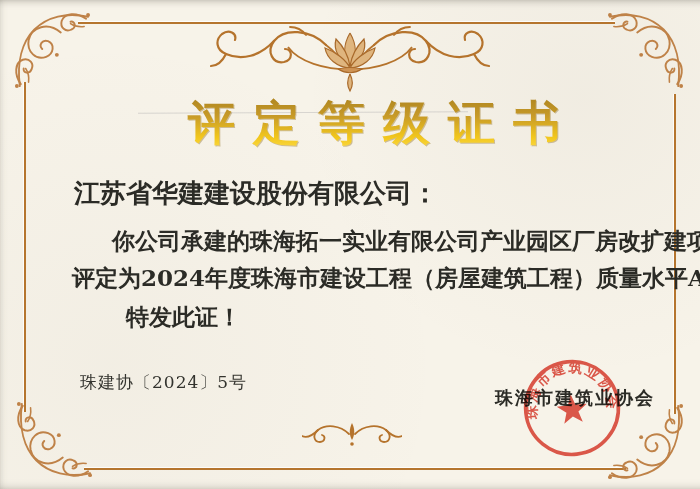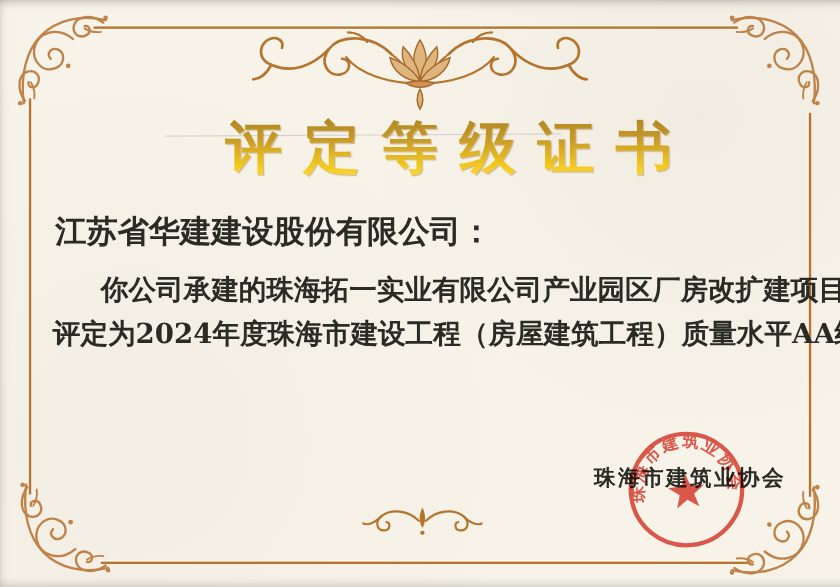--- a/index.html
+++ b/index.html
@@ -36,21 +36,21 @@
     color:#dca51c;
     filter:drop-shadow(1px 1.5px 0 rgba(130,90,0,.35));
     white-space:nowrap;
   }
   @supports ((-webkit-background-clip:text) or (background-clip:text)){
     .title{
       background:linear-gradient(180deg,#a8801e 0%,#c79a28 38%,#f2c71d 72%,#ffe25a 100%);
       -webkit-background-clip:text;background-clip:text;color:transparent;
     }
   }
-  .ink{color:#2b2b26;white-space:nowrap;}
+  .ink{color:#2b2b26;white-space:nowrap;margin-left:28px;}
   .addressee{position:absolute;left:46px;top:176px;font-size:26px;font-weight:bold;}
   .line1{position:absolute;left:84px;top:226px;font-size:23px;font-weight:bold;}
   .line2{position:absolute;left:44px;top:263px;font-size:23px;font-weight:bold;}
   .line3{position:absolute;left:98px;top:302px;font-size:23px;font-weight:bold;}
   .docnum{position:absolute;left:52px;top:371px;font-size:17px;color:#33332e;letter-spacing:1px;}
   .issuer-block{position:absolute;left:490px;top:386px;width:170px;text-align:center;}
   .issuer{font-size:18px;font-weight:bold;letter-spacing:2px;color:#2b2b26;white-space:nowrap;}
   .issue-date{margin-top:6px;font-size:15.5px;font-weight:bold;letter-spacing:1px;color:#2b2b26;white-space:nowrap;}
   .seal{position:absolute;left:514px;top:350px;width:116px;height:116px;
         mix-blend-mode:multiply;opacity:.88;transform:rotate(-6deg);}
@@ -136,21 +136,23 @@
     </svg>
 
   <div class="crease"></div>
 
   <div class="title">评定等级证书</div>
 
   <div class="addressee ink">江苏省华建建设股份有限公司：</div>
 
   <div class="line1 ink">你公司承建的珠海拓一实业有限公司产业园区厂房改扩建项目，</div>
   <div class="line2 ink">评定为2024年度珠海市建设工程（房屋建筑工程）质量水平AA级。</div>
+  <div class="line3 ink">特发此证！</div>
 
+  <div class="docnum ink">珠建协〔2024〕5号</div>
 
   <div class="issuer-block">
     <div class="issuer">珠海市建筑业协会</div>
   </div>
 
   <svg class="seal" viewBox="0 0 110 110">
     <circle cx="55" cy="55" r="44" fill="none" stroke="#dd4437" stroke-width="3.4"></circle>
     <polygon points="55,42 58.5,52.1 69.3,52.4 60.7,58.9 63.8,69.1 55,63 46.2,69.1 49.3,58.9 40.7,52.4 51.5,52.1" fill="#dd4437"></polygon>
     <path id="sealArc" d="M23.1,66.6 A34,34 0 1 1 86.9,66.6" fill="none" stroke="none"></path>
     <text font-size="13" font-weight="bold" fill="#dd4437" font-family="DejaVu Serif, Liberation Serif, serif" letter-spacing="2">

